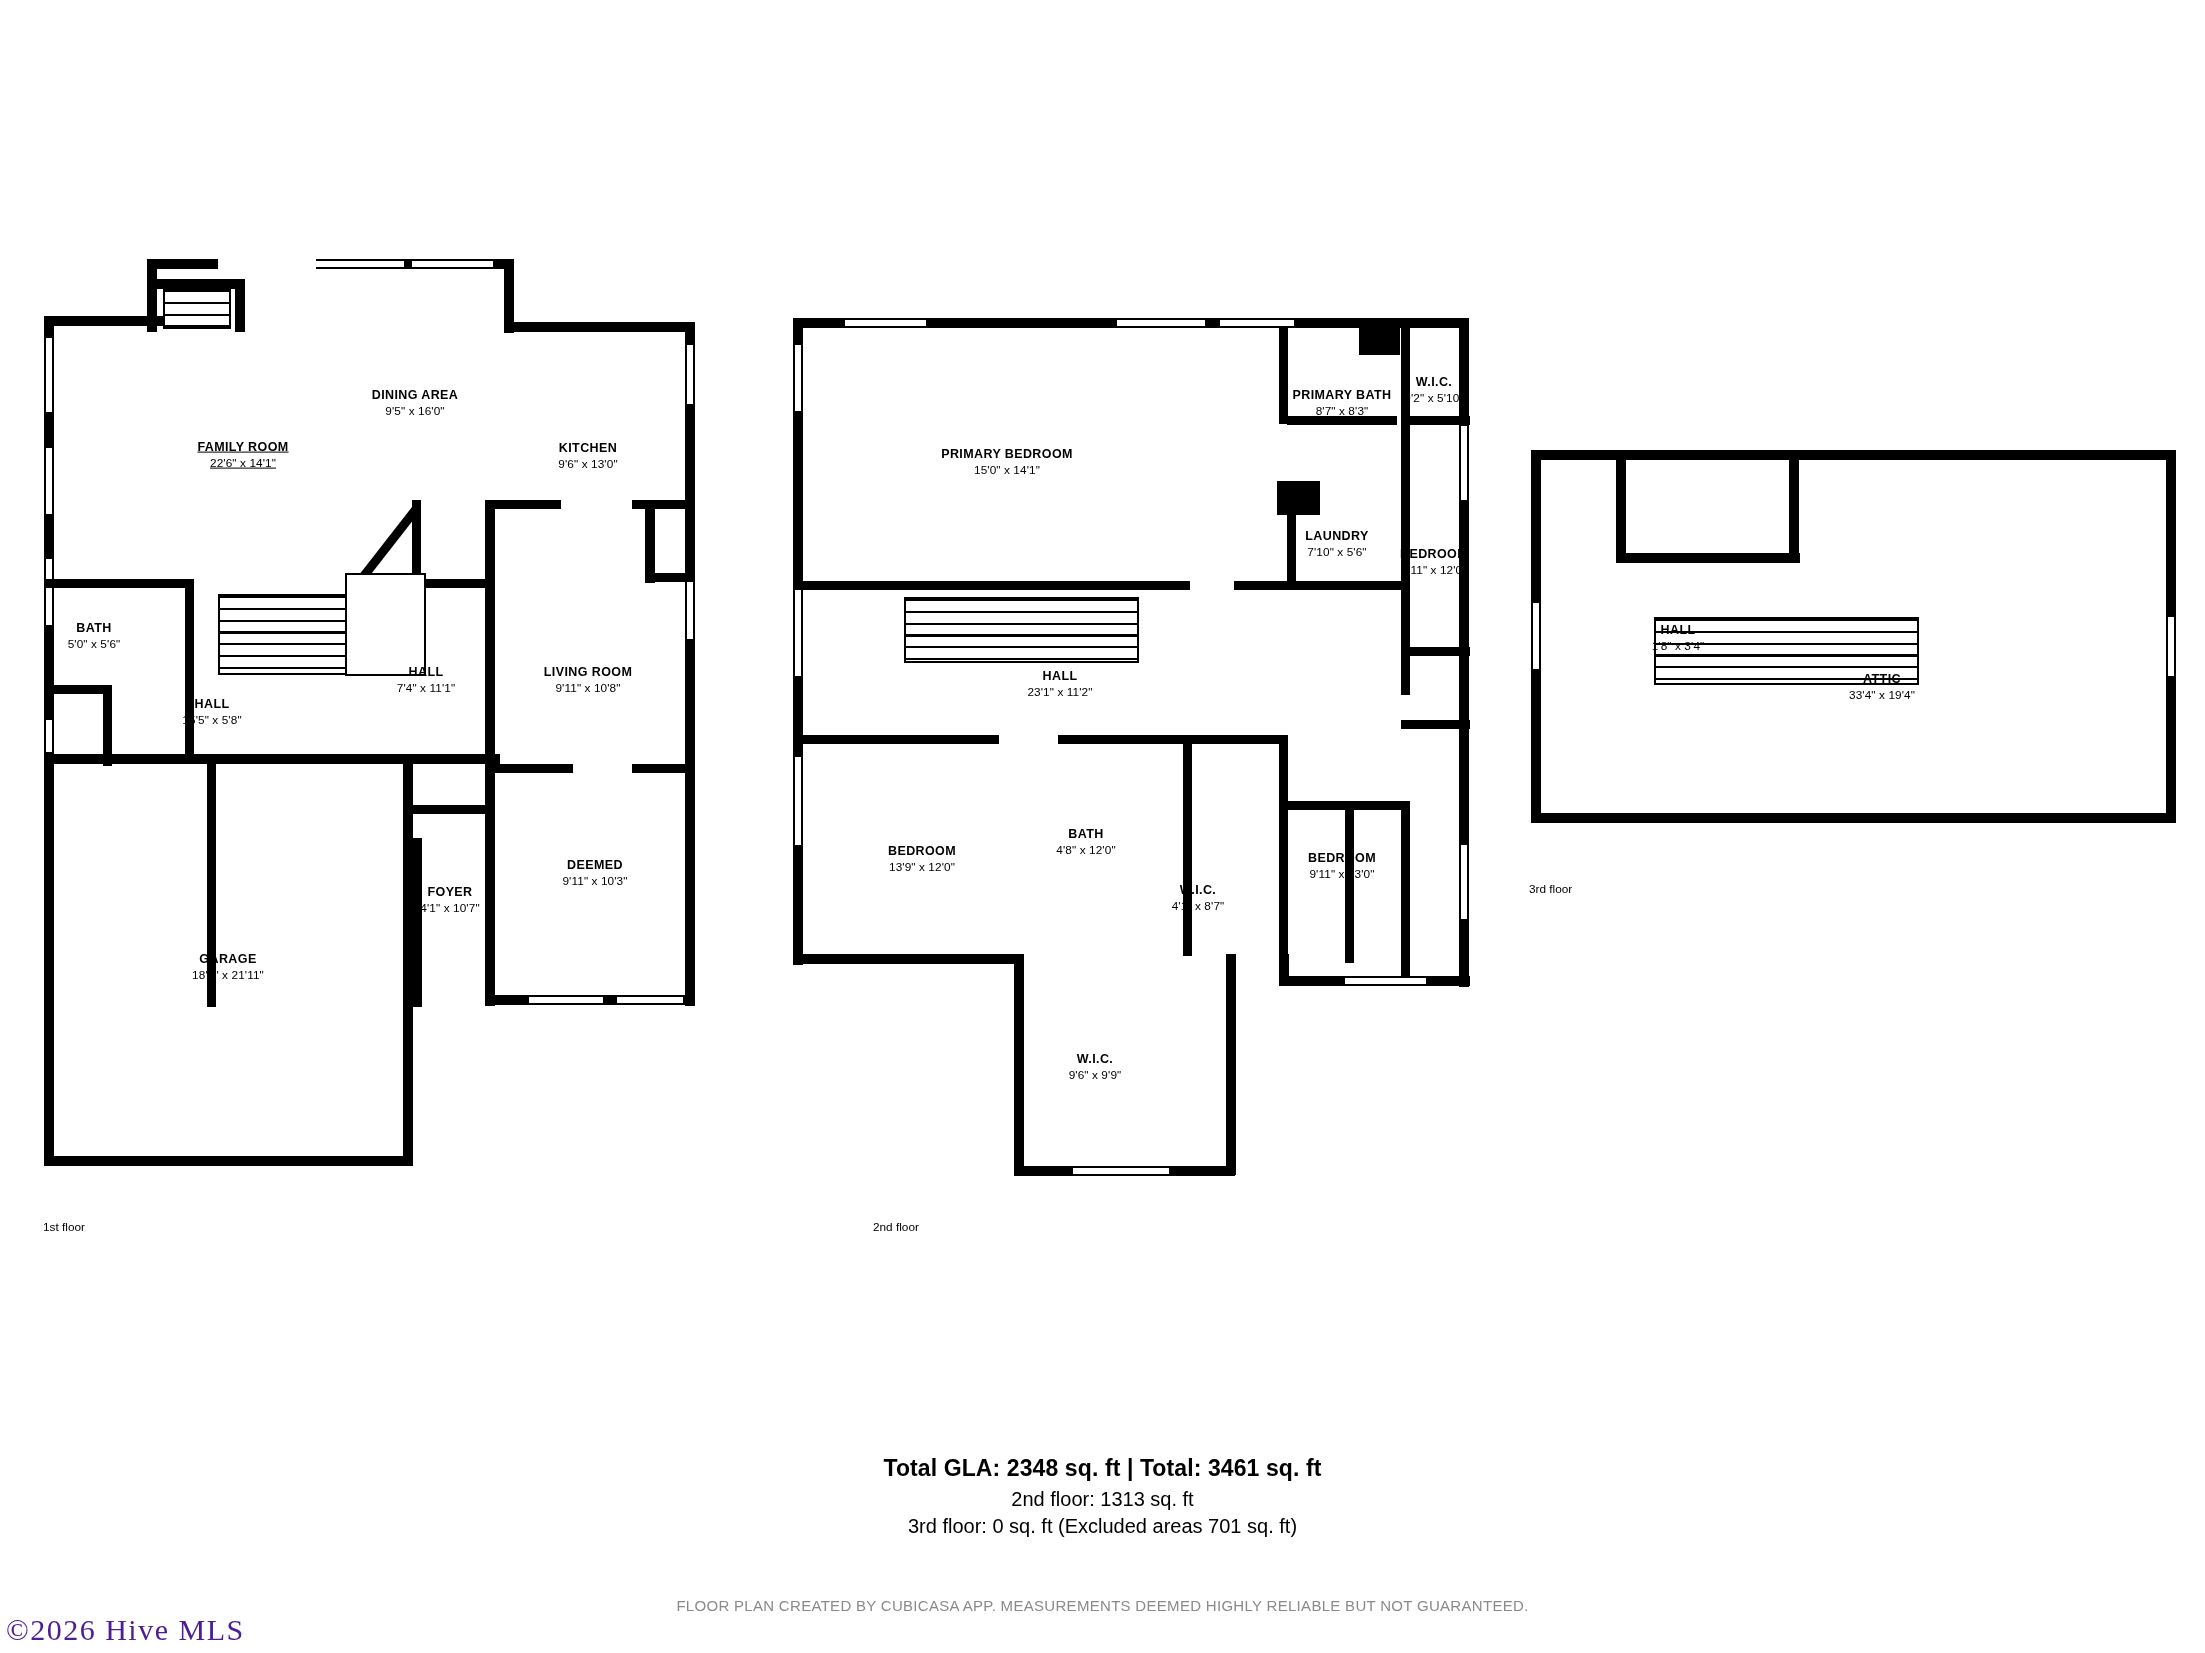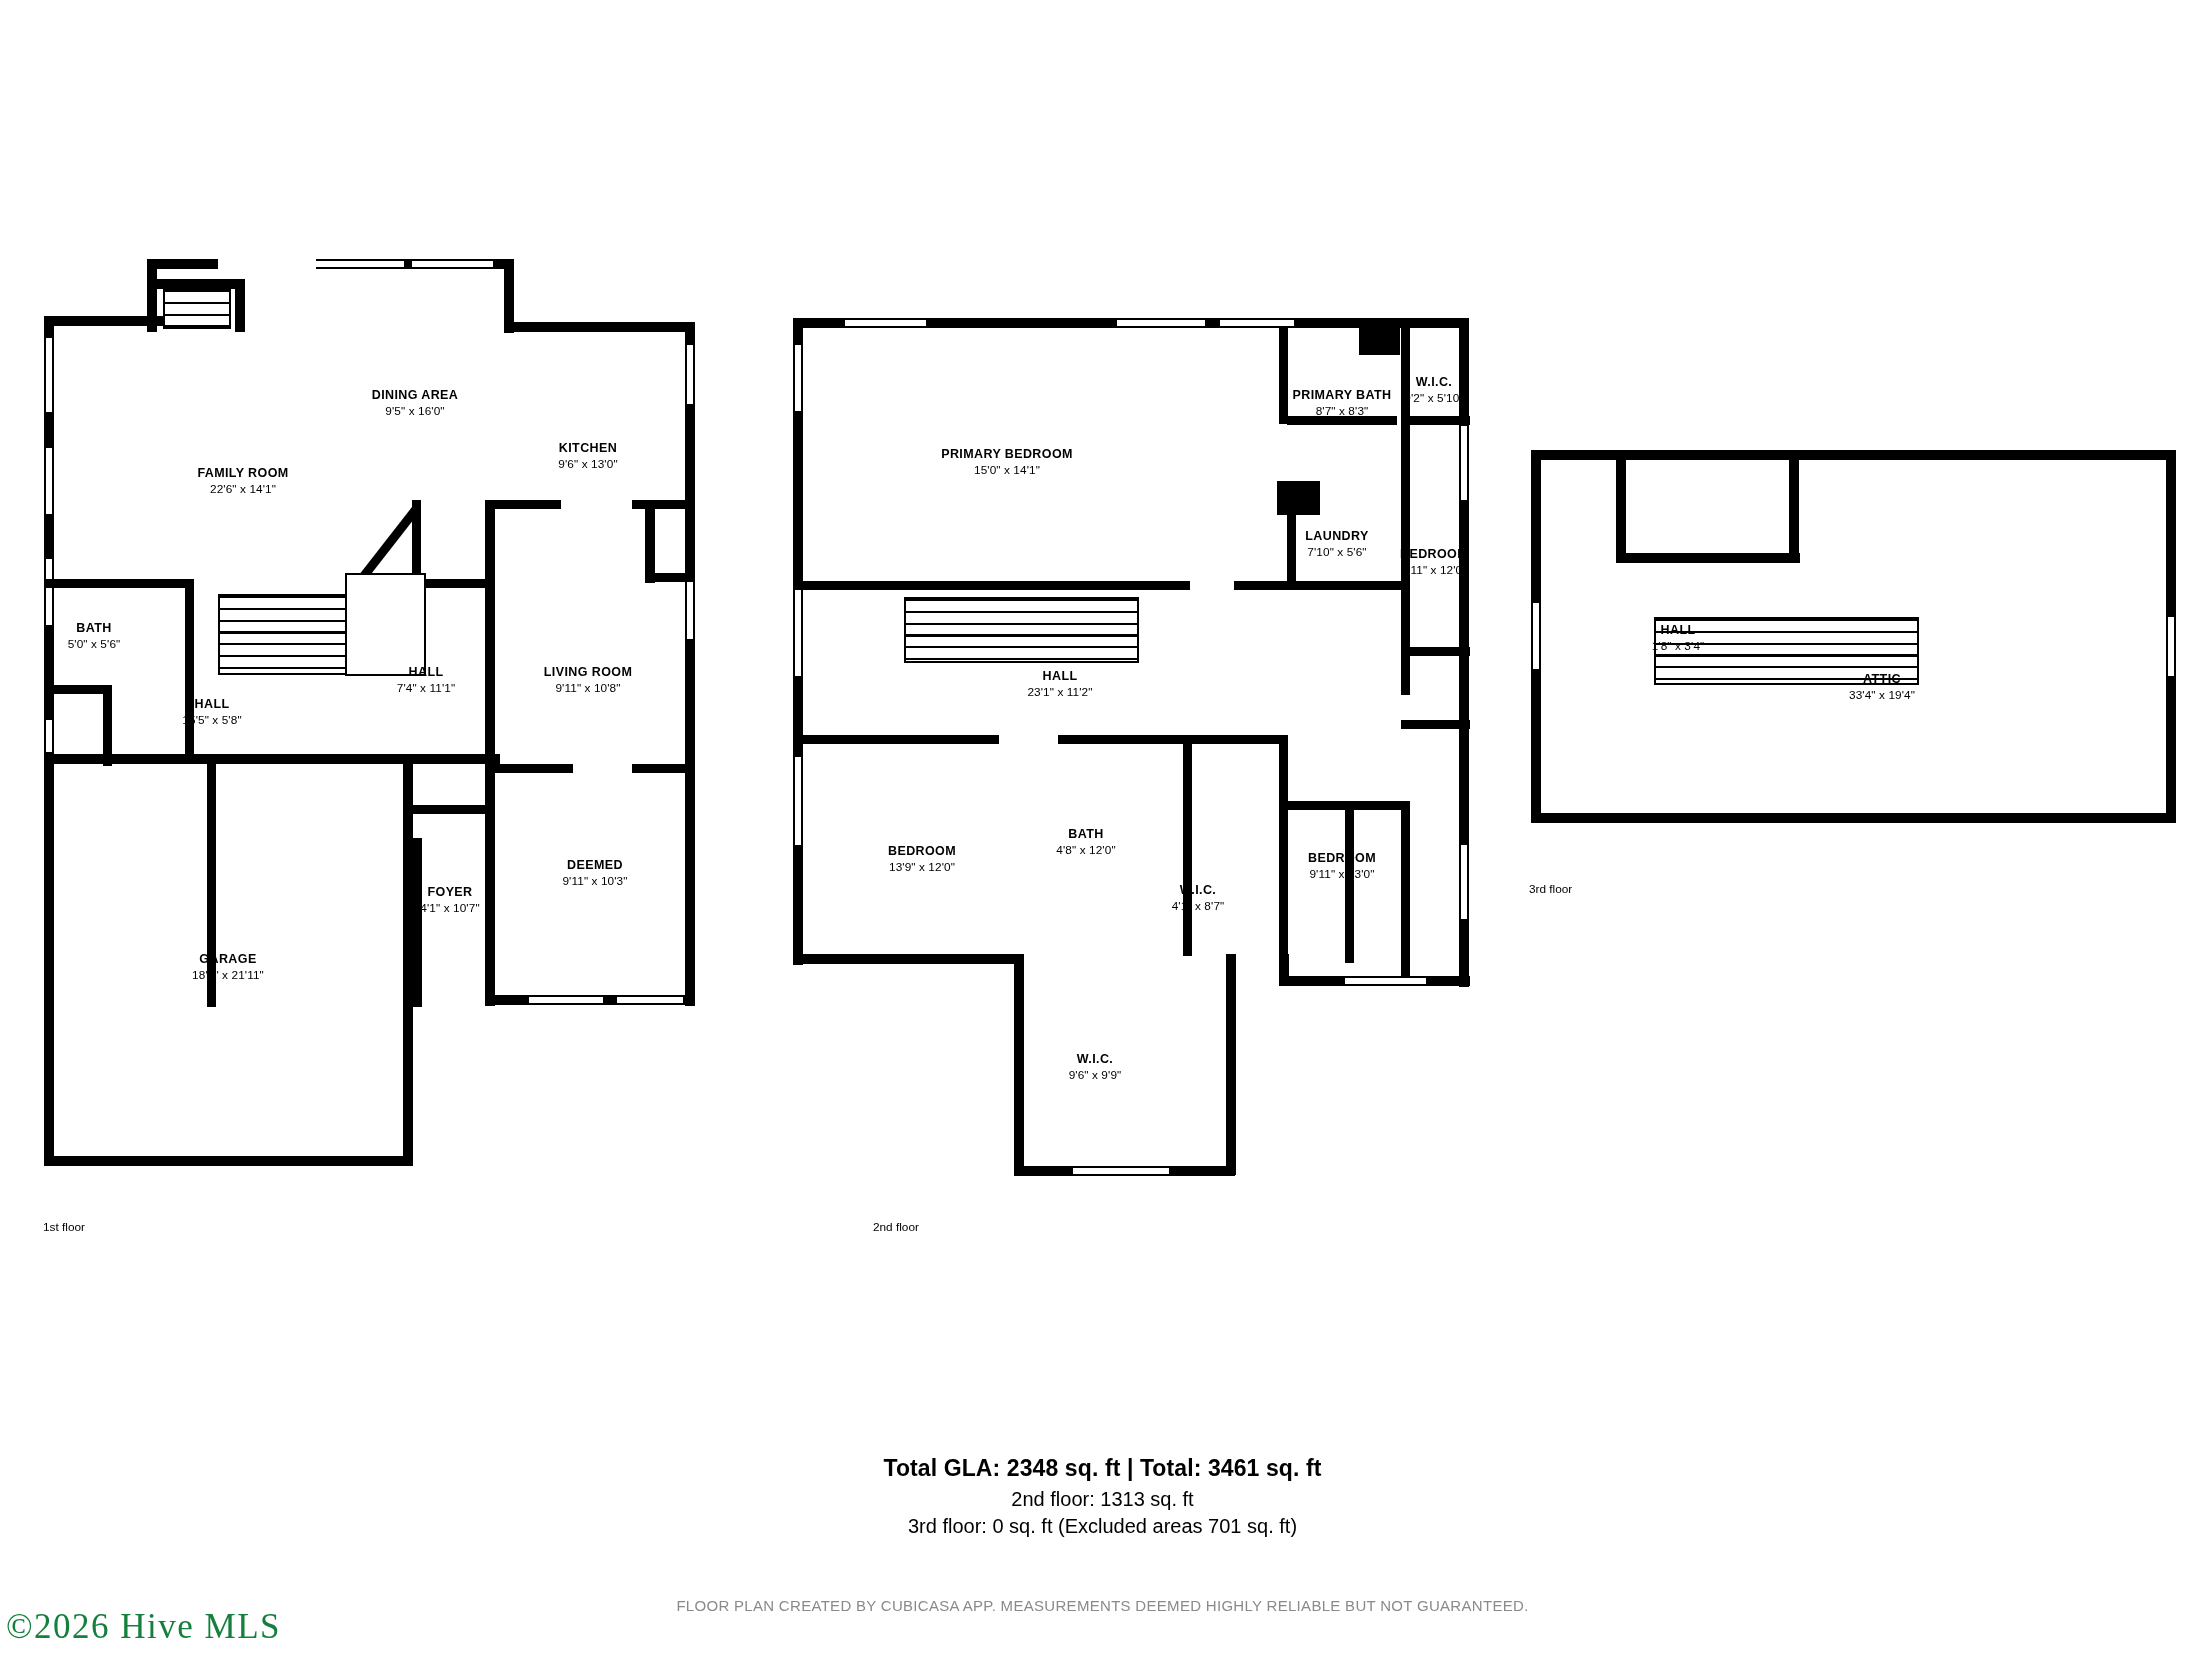--- a/index.html
+++ b/index.html
@@ -76,22 +76,22 @@
     text-align: center;
     font-size: 15px;
     color: #8a8a8a;
     letter-spacing: 0.3px;
   }
   .watermark {
     position: absolute;
     left: 5.9px;
     bottom: 7.4px;
     font-family: "Liberation Serif", serif;
-    font-size: 35px;
-    color: #15803d;
+    font-size: 30px;
+    color: #4c1d95;
     letter-spacing: 1.5px;
     white-space: nowrap;
   }
   
   .stairs {
     position: absolute;
     background: #ffffff;
     border: 2.2px solid #000;
     box-sizing: border-box;
   }
@@ -179,21 +179,21 @@
     <div class="stairs" style="left:345px; top:573px; width:81px; height:103px; transform: rotate(0deg);"></div>
 
     <div class="room-label" style="left:415px; top:403px;">
       <div class="room-name">DINING AREA</div>
       <div class="room-dim">9'5" x 16'0"</div>
     </div>
     <div class="room-label" style="left:588px; top:456px;">
       <div class="room-name">KITCHEN</div>
       <div class="room-dim">9'6" x 13'0"</div>
     </div>
-    <div class="room-label" style="left:243px; top:481px;">
+    <div class="room-label" style="left:243px; top:455px;text-decoration:underline;">
       <div class="room-name">FAMILY ROOM</div>
       <div class="room-dim">22'6" x 14'1"</div>
     </div>
     <div class="room-label" style="left:94px; top:636px;">
       <div class="room-name">BATH</div>
       <div class="room-dim">5'0" x 5'6"</div>
     </div>
     <div class="room-label" style="left:426px; top:680px;">
       <div class="room-name">HALL</div>
       <div class="room-dim">7'4" x 11'1"</div>

